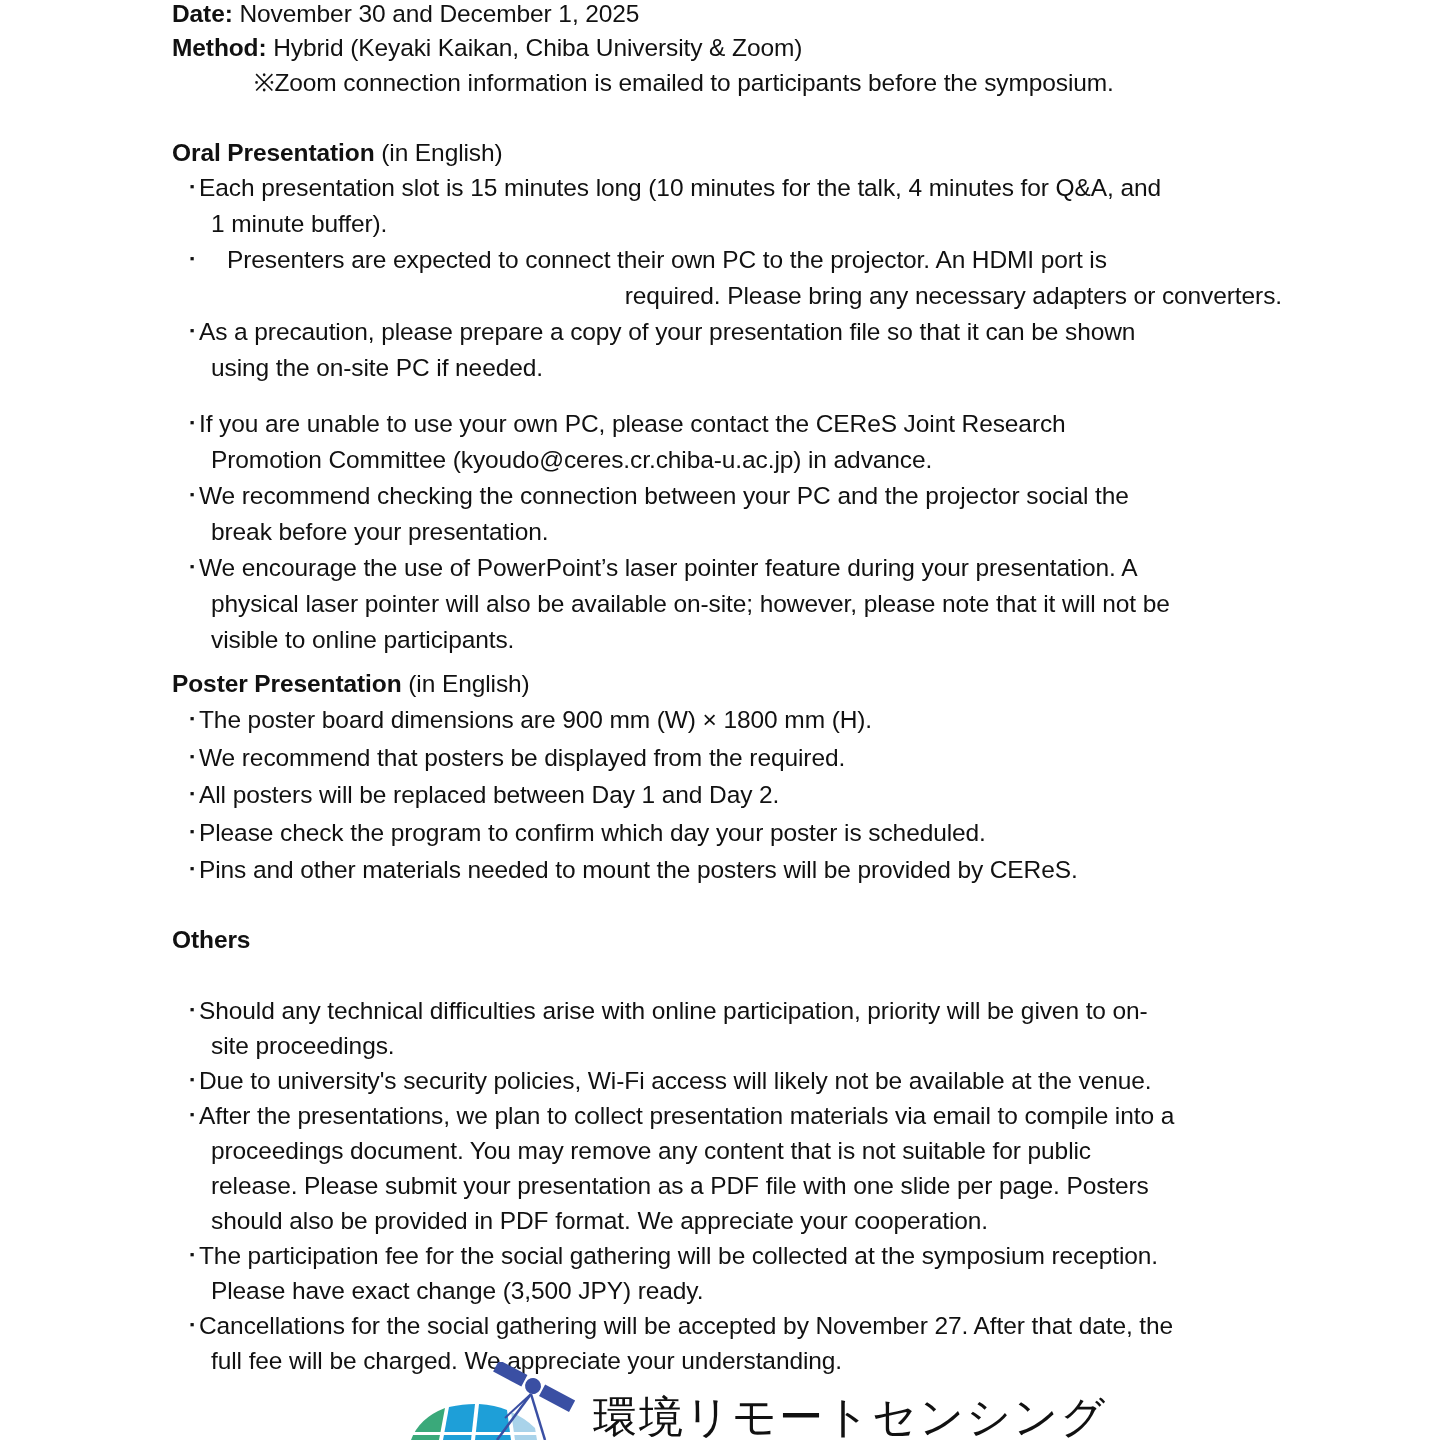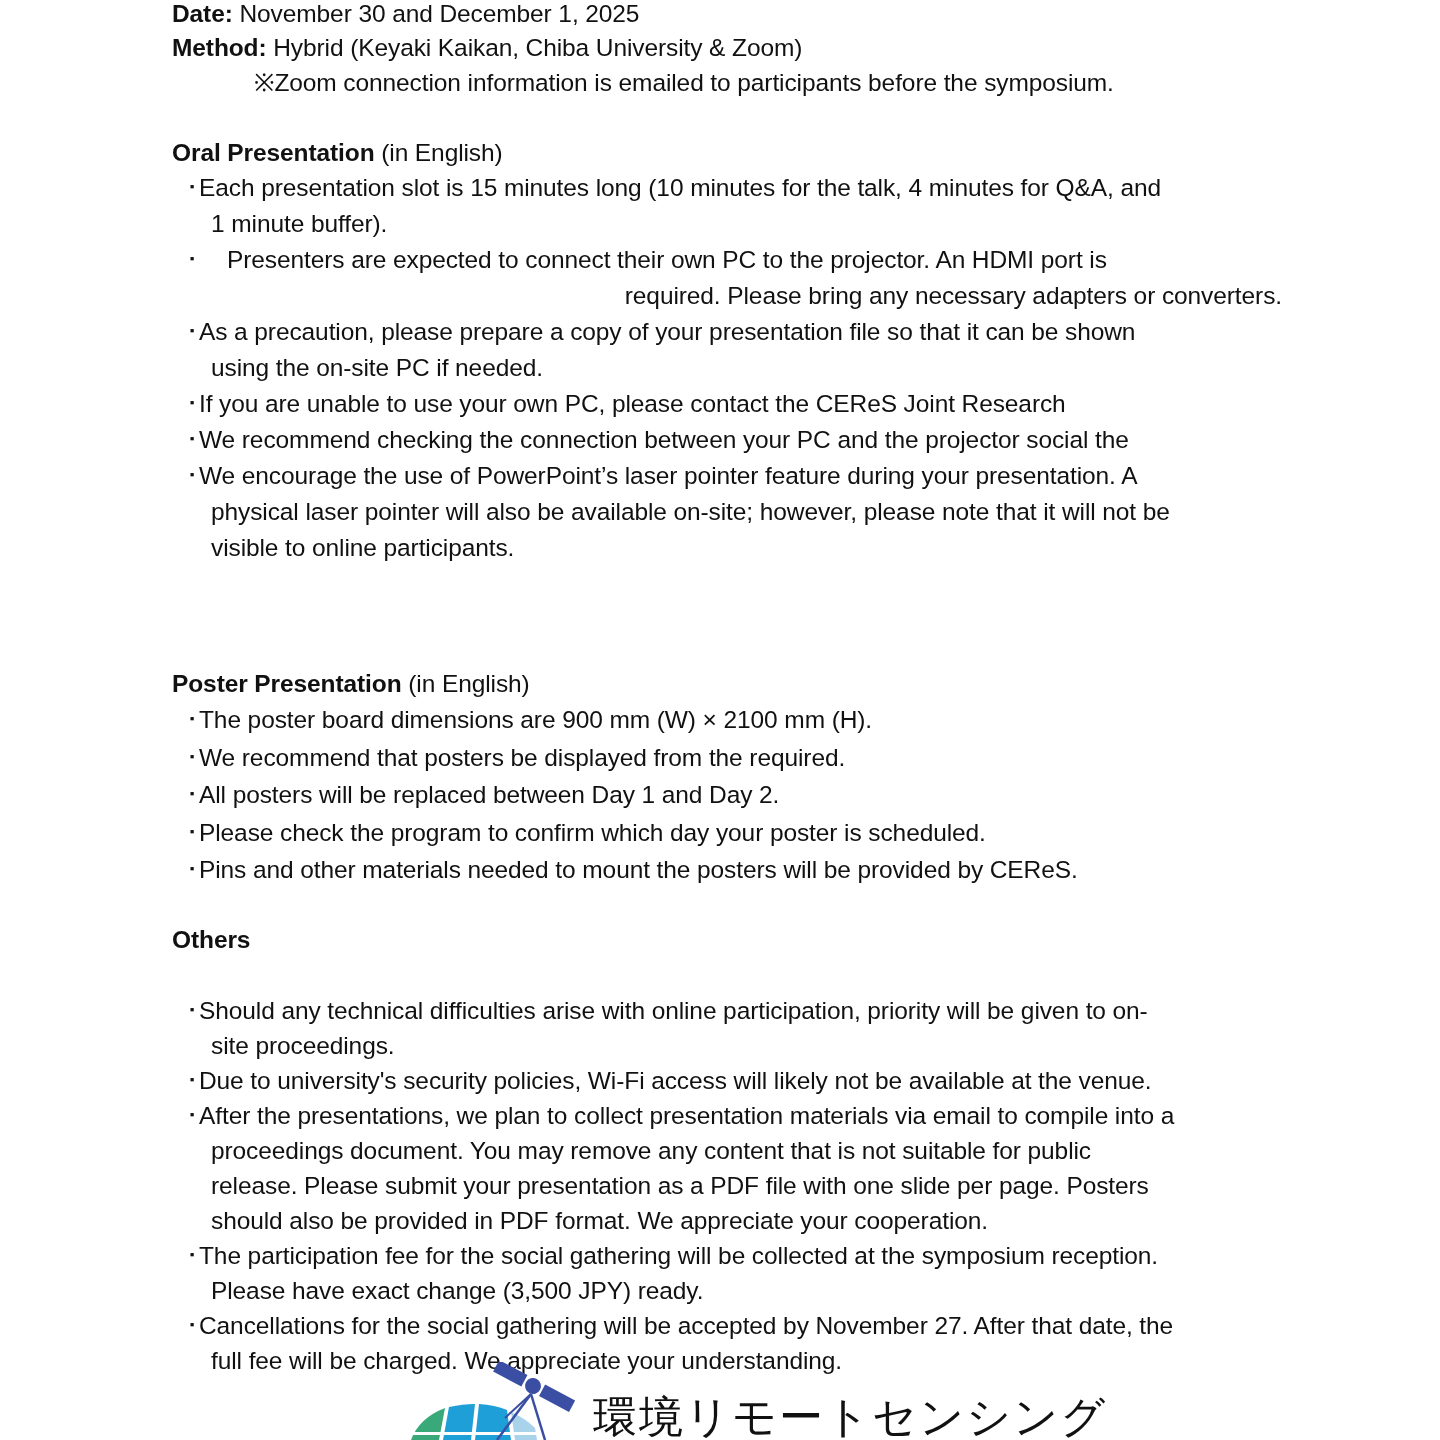--- a/index.html
+++ b/index.html
@@ -105,43 +105,45 @@
           <span class="text-line" style="display: block; white-space: nowrap; padding-left: 0px; margin-left: 28px;">Presenters are expected to connect their own PC to the projector. An HDMI port is</span>
           <span class="text-line" style="display: block; white-space: nowrap; padding-left: 12px; text-align: right;">required. Please bring any necessary adapters or converters.</span>
         </li>
         <li class="bullet">
           <span class="dot">･</span>
           <span class="text-line" style="display: block; white-space: nowrap; padding-left: 0px;">As a precaution, please prepare a copy of your presentation file so that it can be shown</span>
           <span class="text-line" style="display: block; white-space: nowrap; padding-left: 12px;">using the on-site PC if needed.</span>
         </li>
         <li class="bullet">
           <span class="dot">･</span>
-          <span class="text-line" style="display: block; white-space: nowrap; padding-left: 0px;">If you are unable to use your own PC, please contact the CEReS Joint Research</span>
+          <span class="text-line" style="display: block; white-space: nowrap; padding-left: 0px; margin-top: 20px;">If you are unable to use your own PC, please contact the CEReS Joint Research</span>
+          <span class="text-line" style="display: block; white-space: nowrap; padding-left: 12px;">Promotion Committee (kyoudo@ceres.cr.chiba-u.ac.jp) in advance.</span>
         </li>
         <li class="bullet">
           <span class="dot">･</span>
           <span class="text-line" style="display: block; white-space: nowrap; padding-left: 0px;">We recommend checking the connection between your PC and the projector social the</span>
+          <span class="text-line" style="display: block; white-space: nowrap; padding-left: 12px;">break before your presentation.</span>
         </li>
         <li class="bullet">
           <span class="dot">･</span>
           <span class="text-line" style="display: block; white-space: nowrap; padding-left: 0px;">We encourage the use of PowerPoint’s laser pointer feature during your presentation. A</span>
           <span class="text-line" style="display: block; white-space: nowrap; padding-left: 12px;">physical laser pointer will also be available on-site; however, please note that it will not be</span>
           <span class="text-line" style="display: block; white-space: nowrap; padding-left: 12px;">visible to online participants.</span>
         </li>
       </ul>
   </div>
 
   <div class="section poster" style="top:667px;">
     <div class="section-title">
       <span class="bold">Poster Presentation</span><span> (in English)</span>
     </div>
     <ul class="bullets" id="poster-list">
         <li class="bullet">
           <span class="dot">･</span>
-          <span class="text-line" style="display: block; white-space: nowrap; padding-left: 0px;">The poster board dimensions are 900 mm (W) × 2100 mm (H).</span>
+          <span class="text-line" style="display: block; white-space: nowrap; padding-left: 0px;">The poster board dimensions are 900 mm (W) × 1800 mm (H).</span>
         </li>
         <li class="bullet">
           <span class="dot">･</span>
           <span class="text-line" style="display: block; white-space: nowrap; padding-left: 0px;">We recommend that posters be displayed from the required.</span>
         </li>
         <li class="bullet">
           <span class="dot">･</span>
           <span class="text-line" style="display: block; white-space: nowrap; padding-left: 0px;">All posters will be replaced between Day 1 and Day 2.</span>
         </li>
         <li class="bullet">

